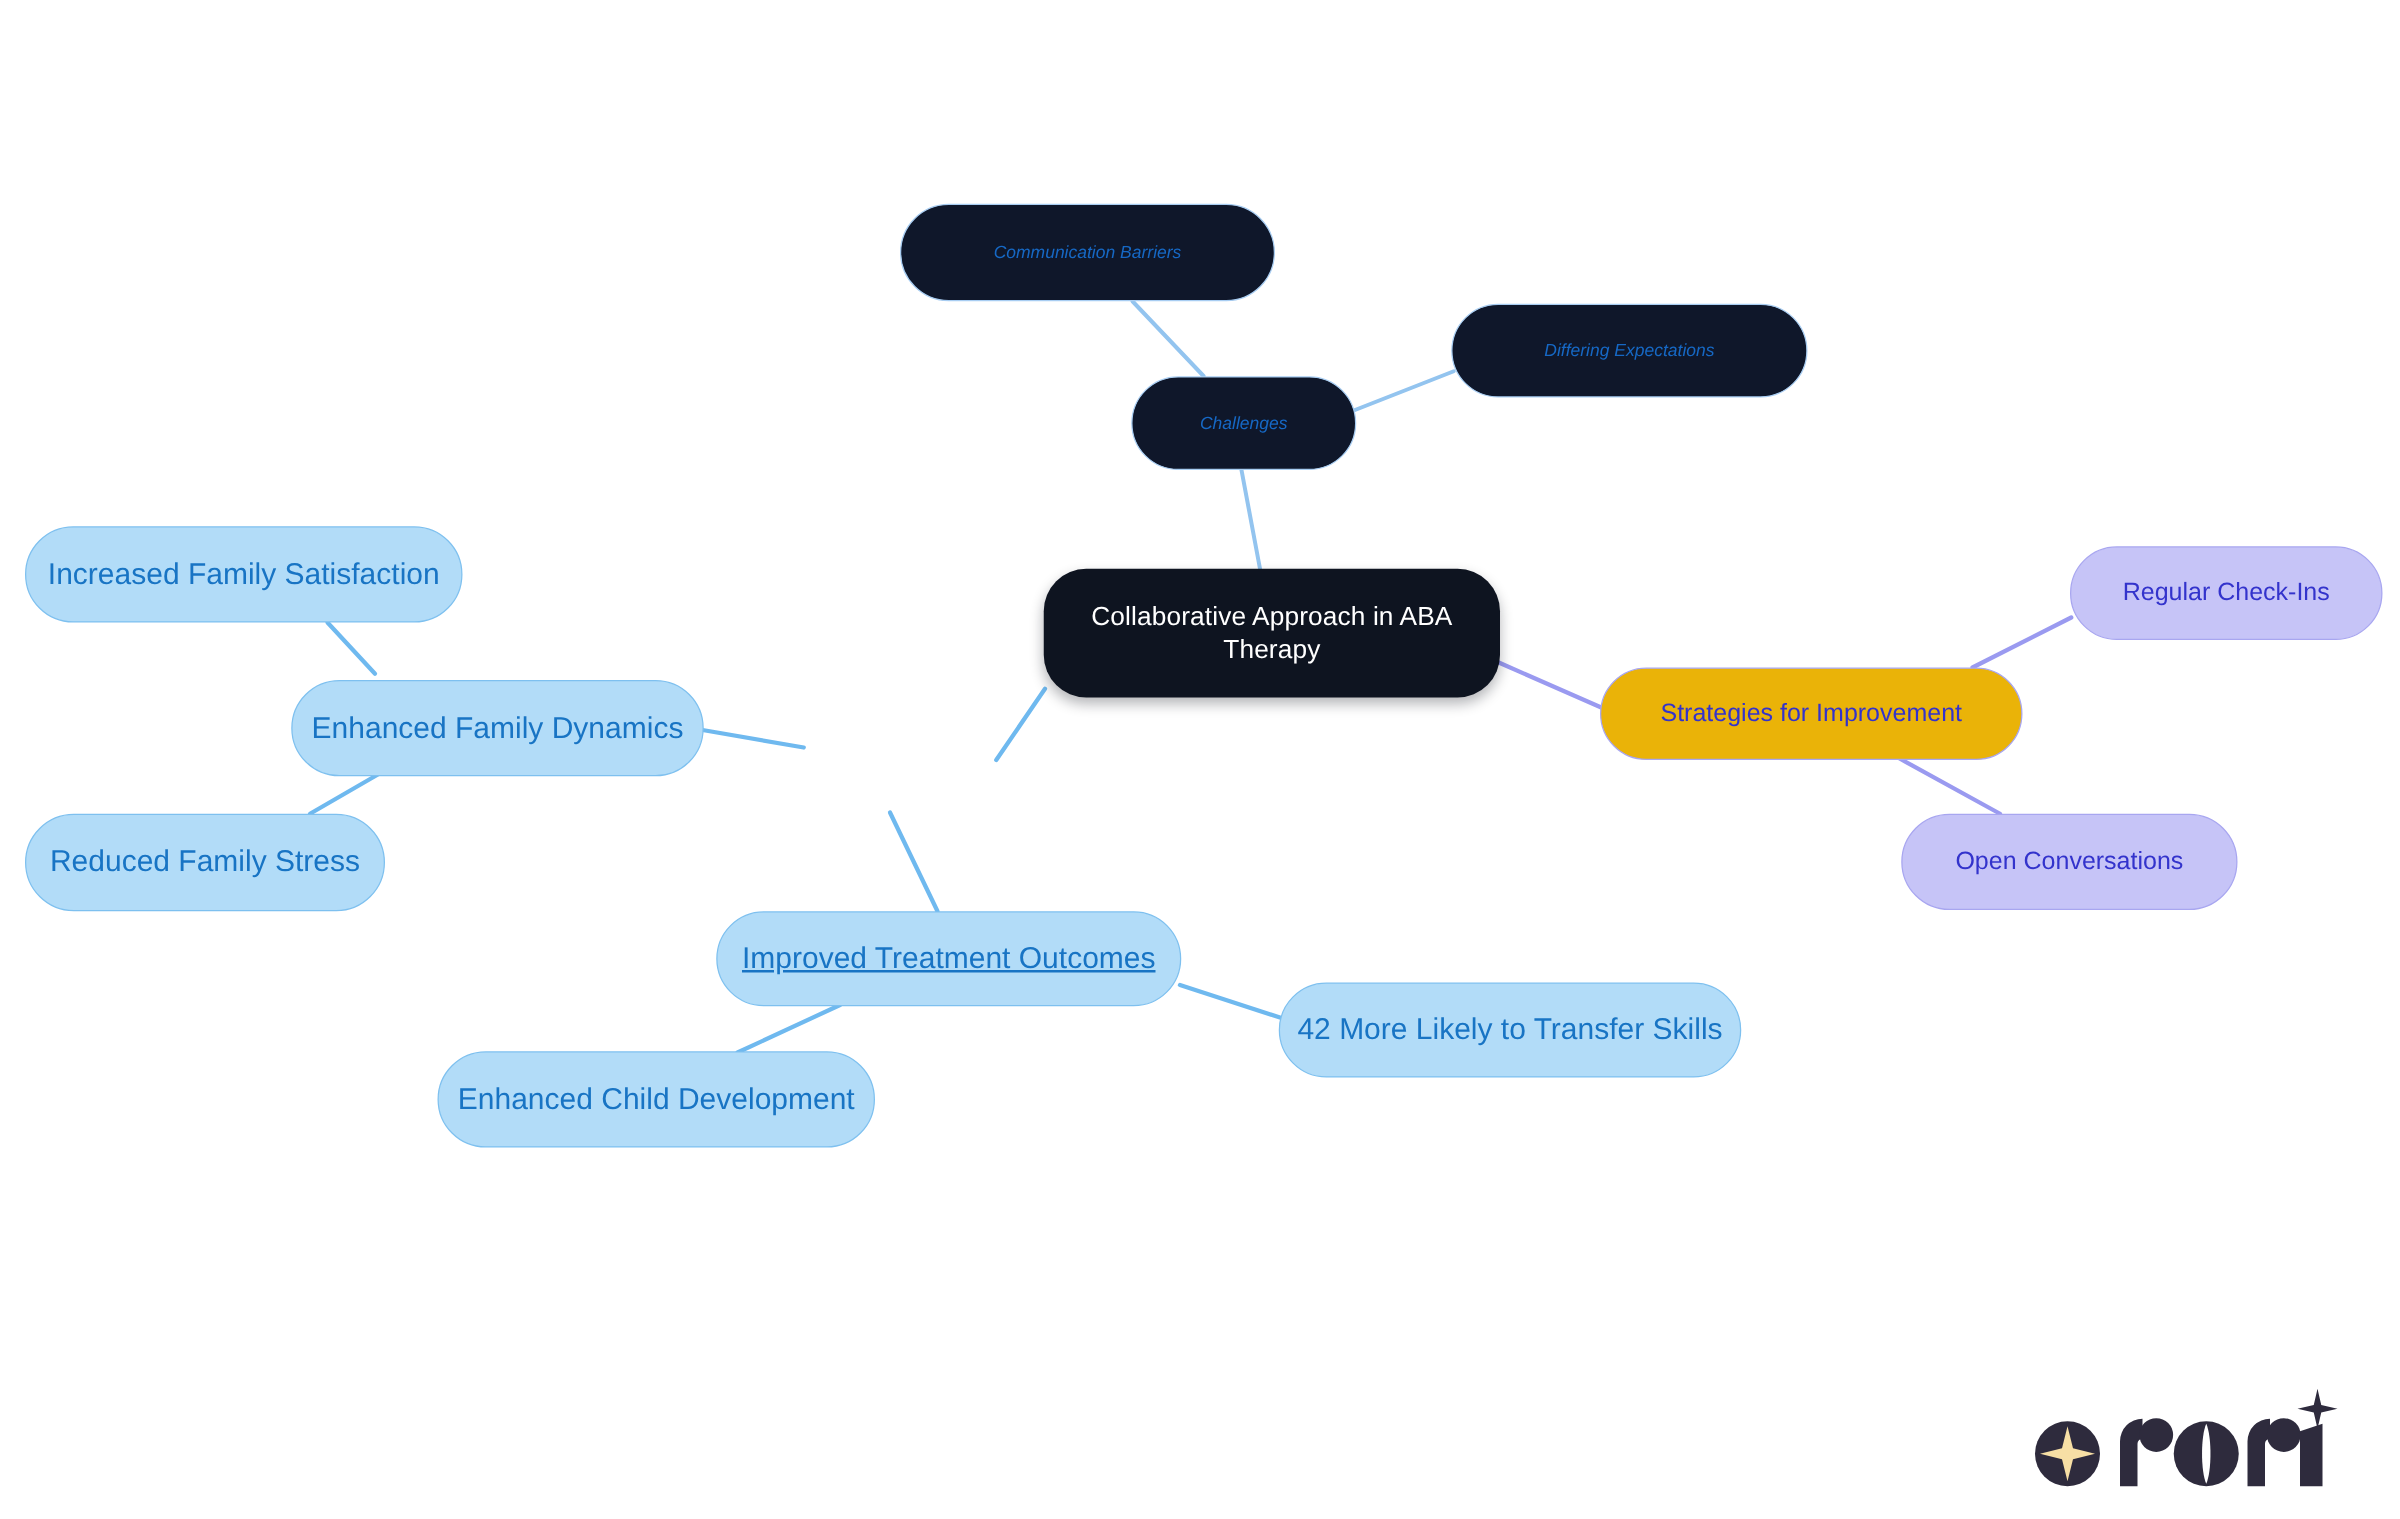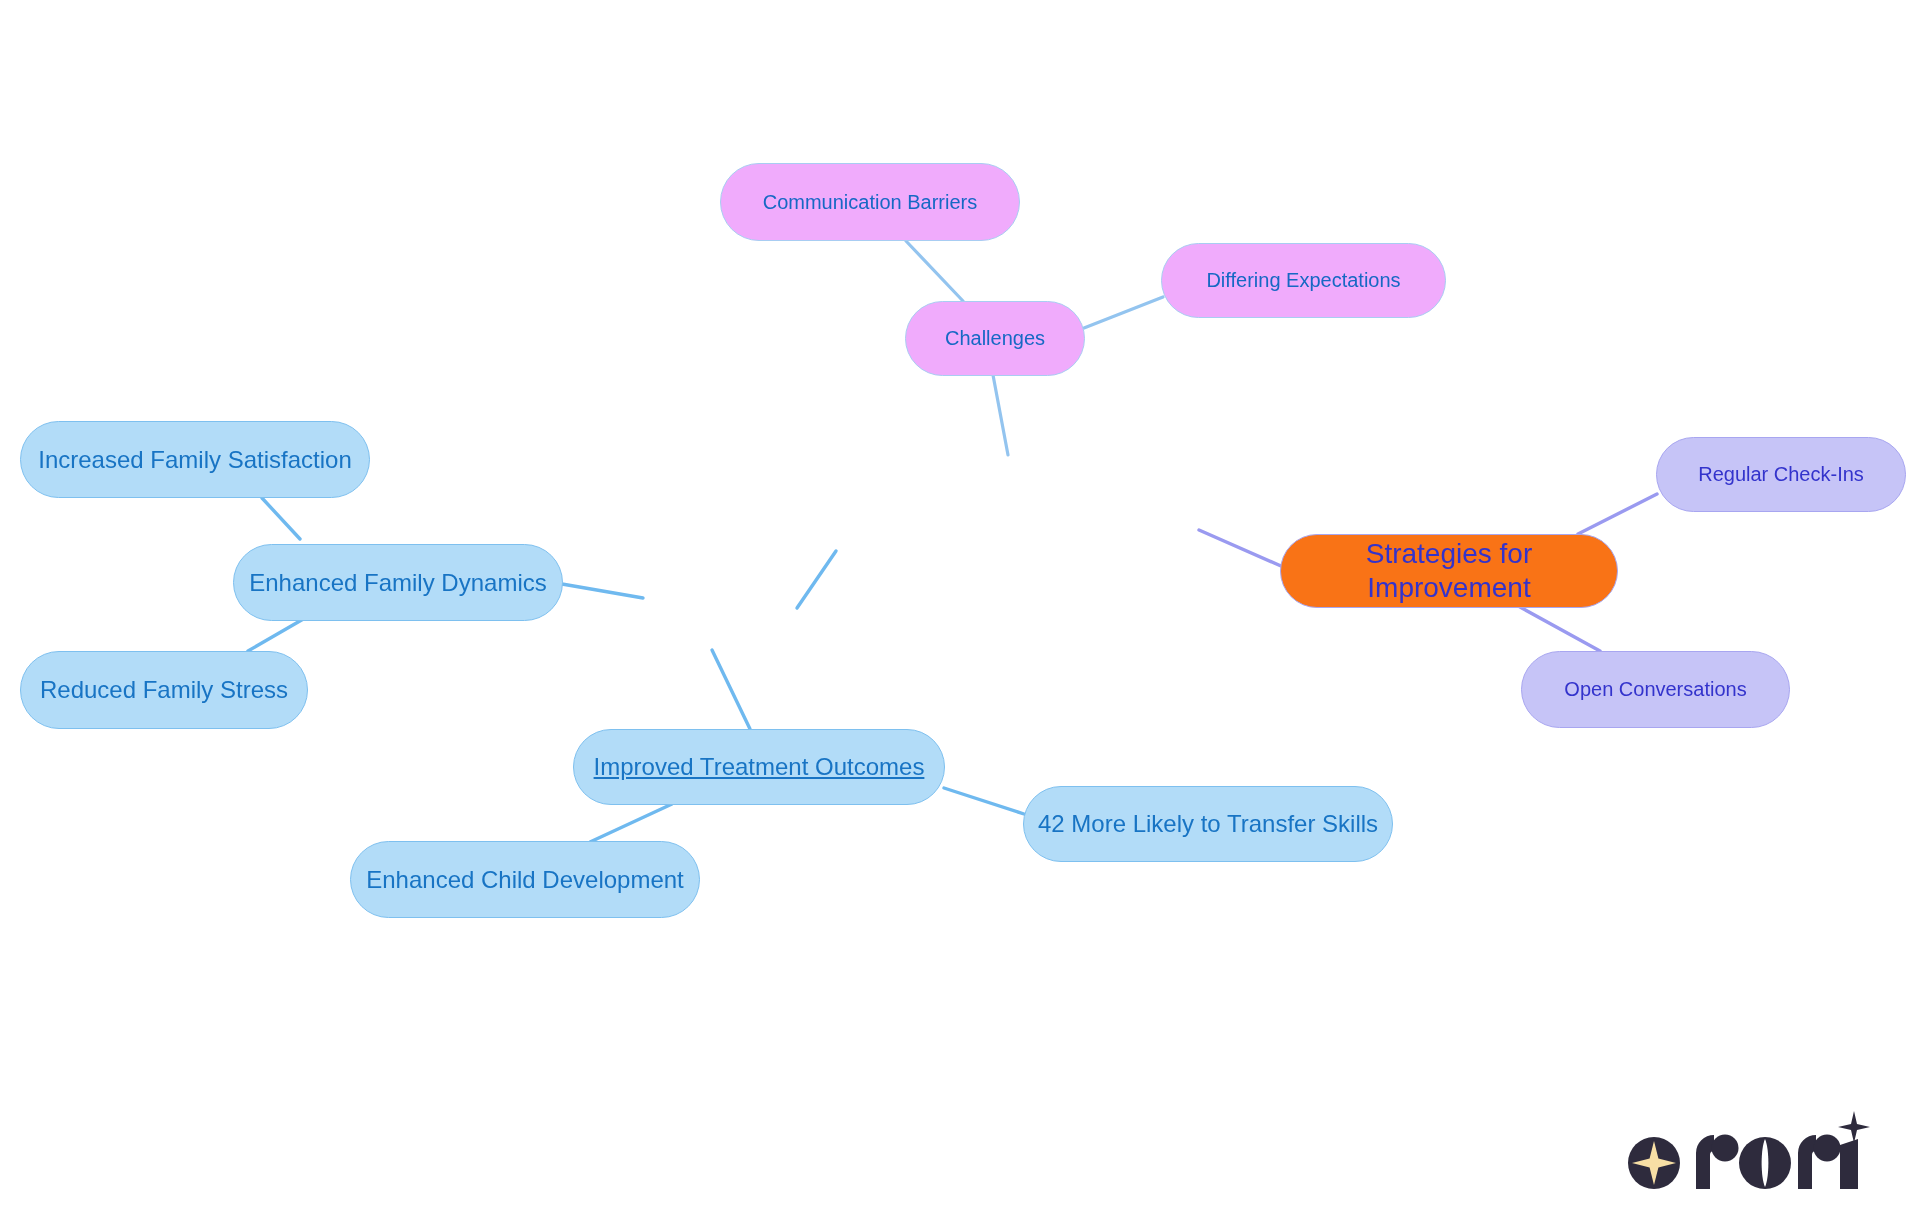--- a/index.html
+++ b/index.html
@@ -39,38 +39,39 @@
     font-size:21px;
     font-weight:400;
     border-radius:34px;
     box-shadow:0 5px 10px rgba(10,14,22,.30);
     padding:0 22px;
     letter-spacing:.1px;
   }
 
   
   .node.blue-l1 {
-    background:#f0abfc;
+    background:#0f172a;
     border:1.6px solid #a8cdf2;
     color:#1668c4;
-    font-size:20px;
+    font-size:14px;
+    font-style:italic;
   }
   
   .node.blue-l2 {
     background:#b2dcf8;
     border:1.6px solid #7ec0ef;
     color:#1874c4;
     font-size:24px;
   }
   
   .node.purple-l1 {
-    background:#f97316;
+    background:#eab308;
     border:1.6px solid #a8a6f0;
     color:#3333cc;
-    font-size:28px;
+    font-size:20px;
   }
   .node.purple-l2 {
     background:#c6c4f7;
     border:1.6px solid #a8a6f0;
     color:#3333cc;
     font-size:20px;
   }
 
   
   #logo {
@@ -108,20 +109,24 @@
       <path d="M 944 788 L 1024 814" stroke="#6fb9ef" stroke-width="3.4"></path>
 
       <path d="M 1199 530 L 1281 566" stroke="#9a9af0" stroke-width="3.4"></path>
 
       <path d="M 1578 534 L 1657 494" stroke="#9a9af0" stroke-width="3.4"></path>
 
       <path d="M 1520 607 L 1600 651" stroke="#9a9af0" stroke-width="3.4"></path>
     </g>
   </svg>
 
+  <div class="node root" style="left:835px; top:455px; width:365px; height:103px;">
+    <span>Collaborative Approach in ABA
+Therapy</span>
+  </div>
 
   <div class="node blue-l1" style="left:905px; top:301px; width:180px; height:75px;">
     <span>Challenges</span>
   </div>
 
   <div class="node blue-l1" style="left:720px; top:163px; width:300px; height:78px;">
     <span>Communication Barriers</span>
   </div>
 
   <div class="node blue-l1" style="left:1161px; top:243px; width:285px; height:75px;">

